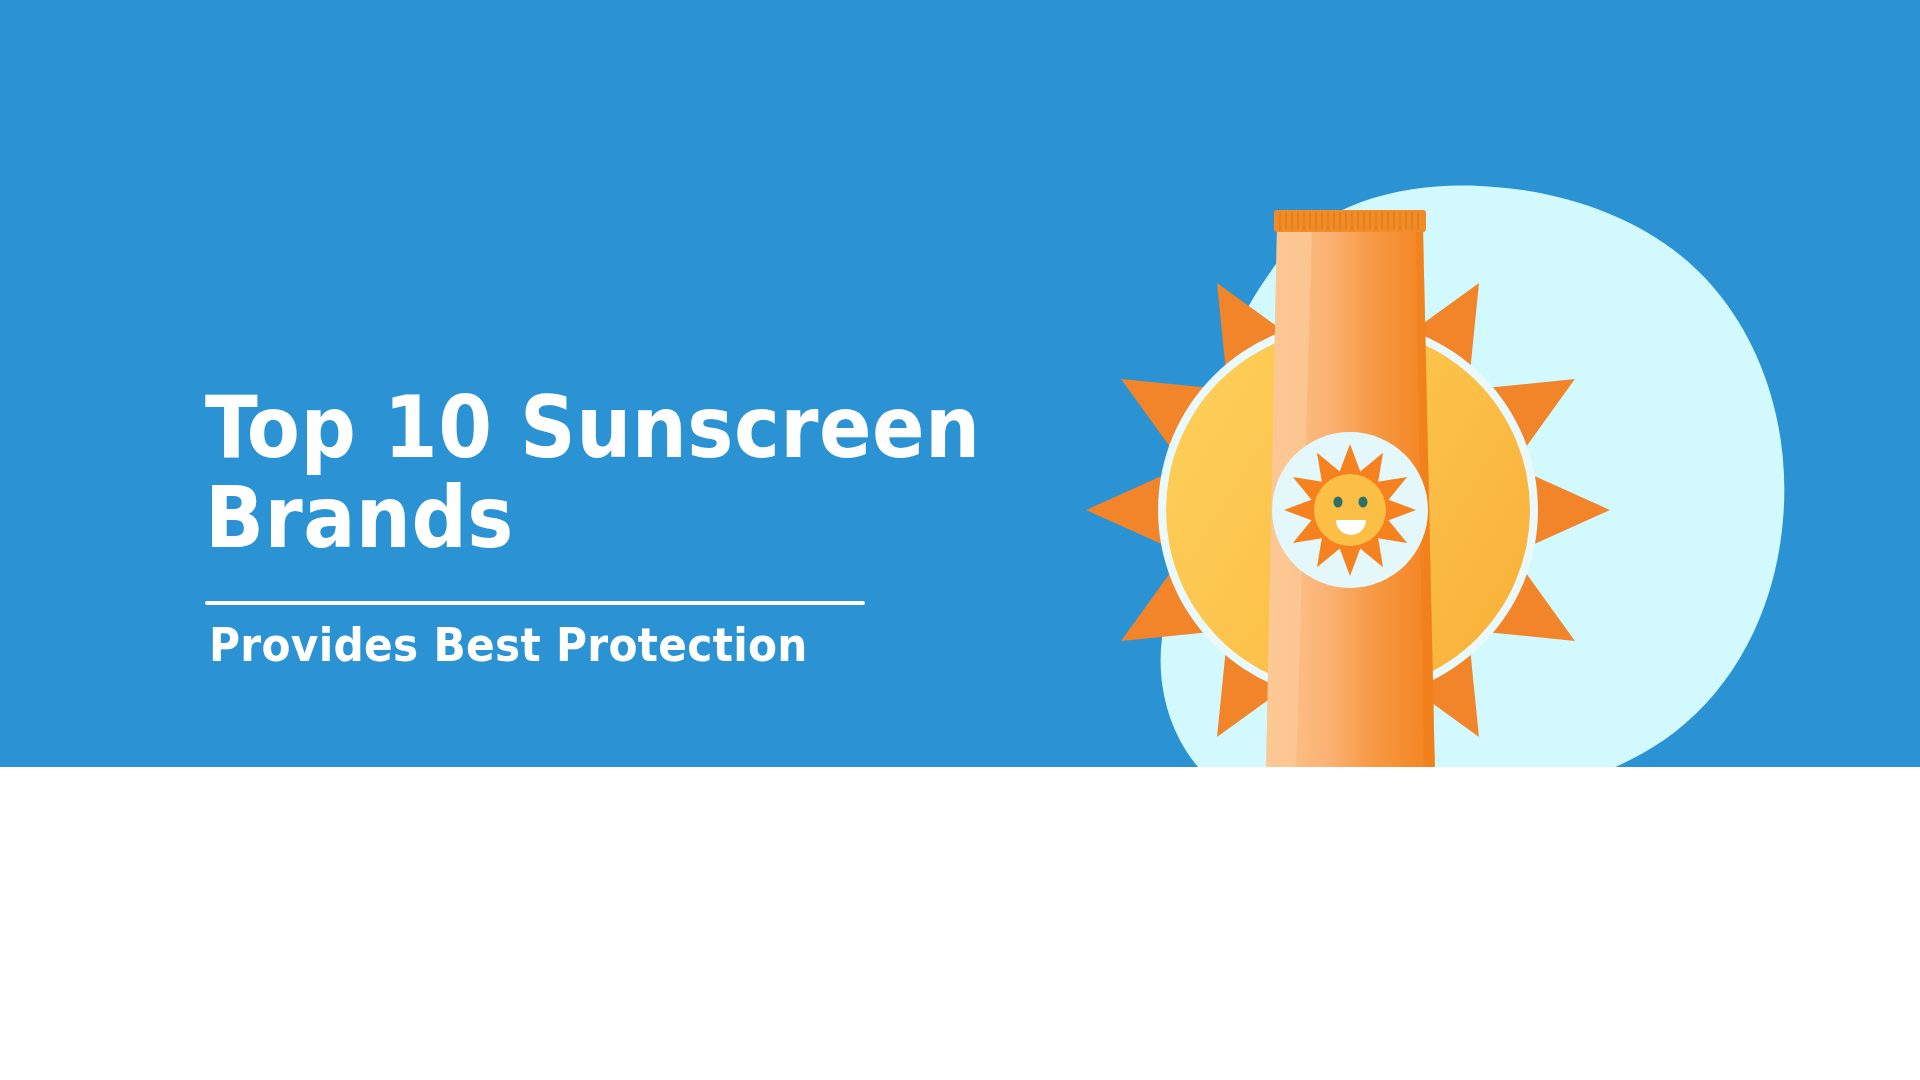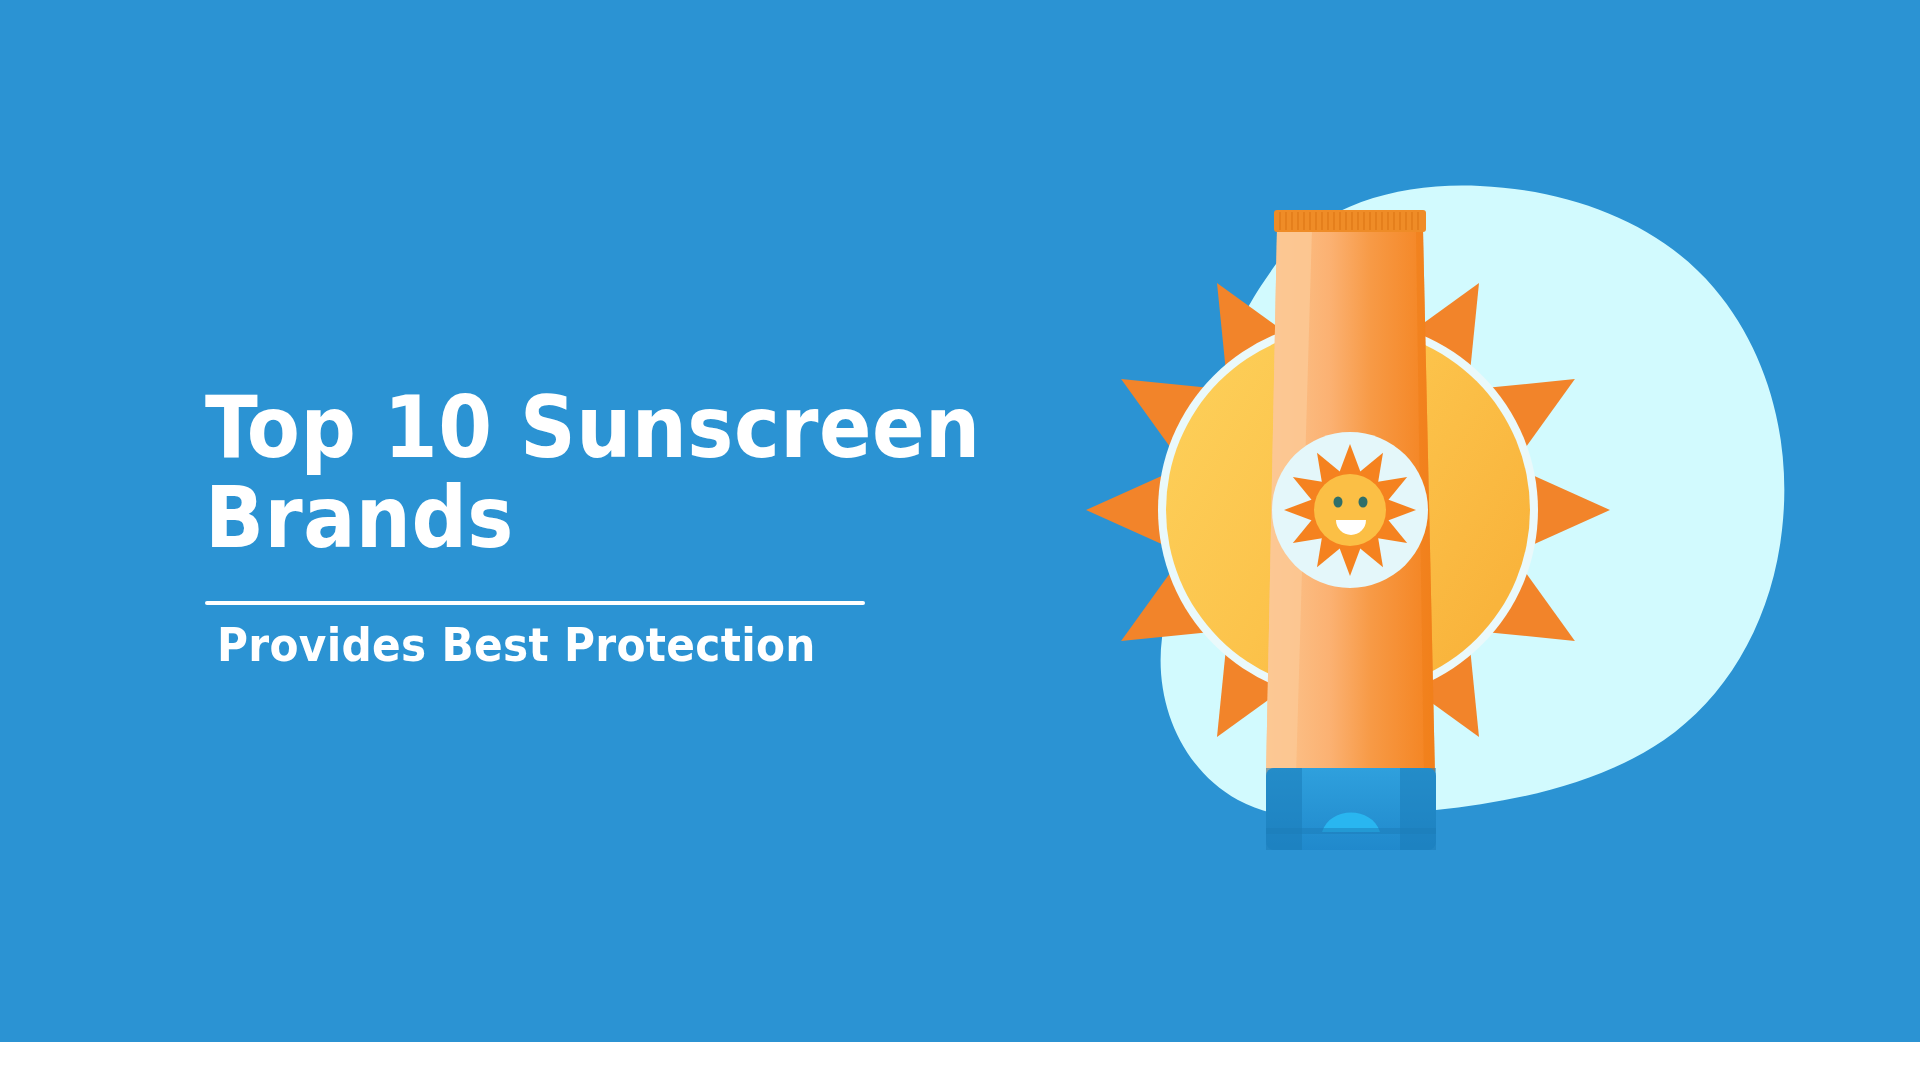--- a/index.html
+++ b/index.html
@@ -4,21 +4,21 @@
 <title>Sunscreen Banner</title>
 <style>
   html, body {
     margin: 0;
     padding: 0;
     background: #ffffff;
   }
   .banner {
     position: relative;
     width: 1920px;
-    height: 1042px;
+    height: 767px;
     overflow: hidden;
     background: #2b93d3;
     font-family: "Liberation Sans", "DejaVu Sans", sans-serif;
   }
   .bg-fill {
     position: absolute;
     inset: 0;
     background: #2b93d3;
   }
 
@@ -41,21 +41,21 @@
     white-space: pre-line;
   }
   .divider {
     width: 660px;
     height: 4px;
     background: #ffffff;
     margin: 38px 0 14px 0;
     border-radius: 2px;
   }
   .subtitle {
-    margin: 12px;
+    margin: 4px;
     color: #ffffff;
     font-size: 47px;
     font-weight: 700;
     line-height: 1.1;
     letter-spacing: 0.3px;
     font-family: "DejaVu Sans", "Liberation Sans", sans-serif;
     font-stretch: condensed;
   }
 
   

